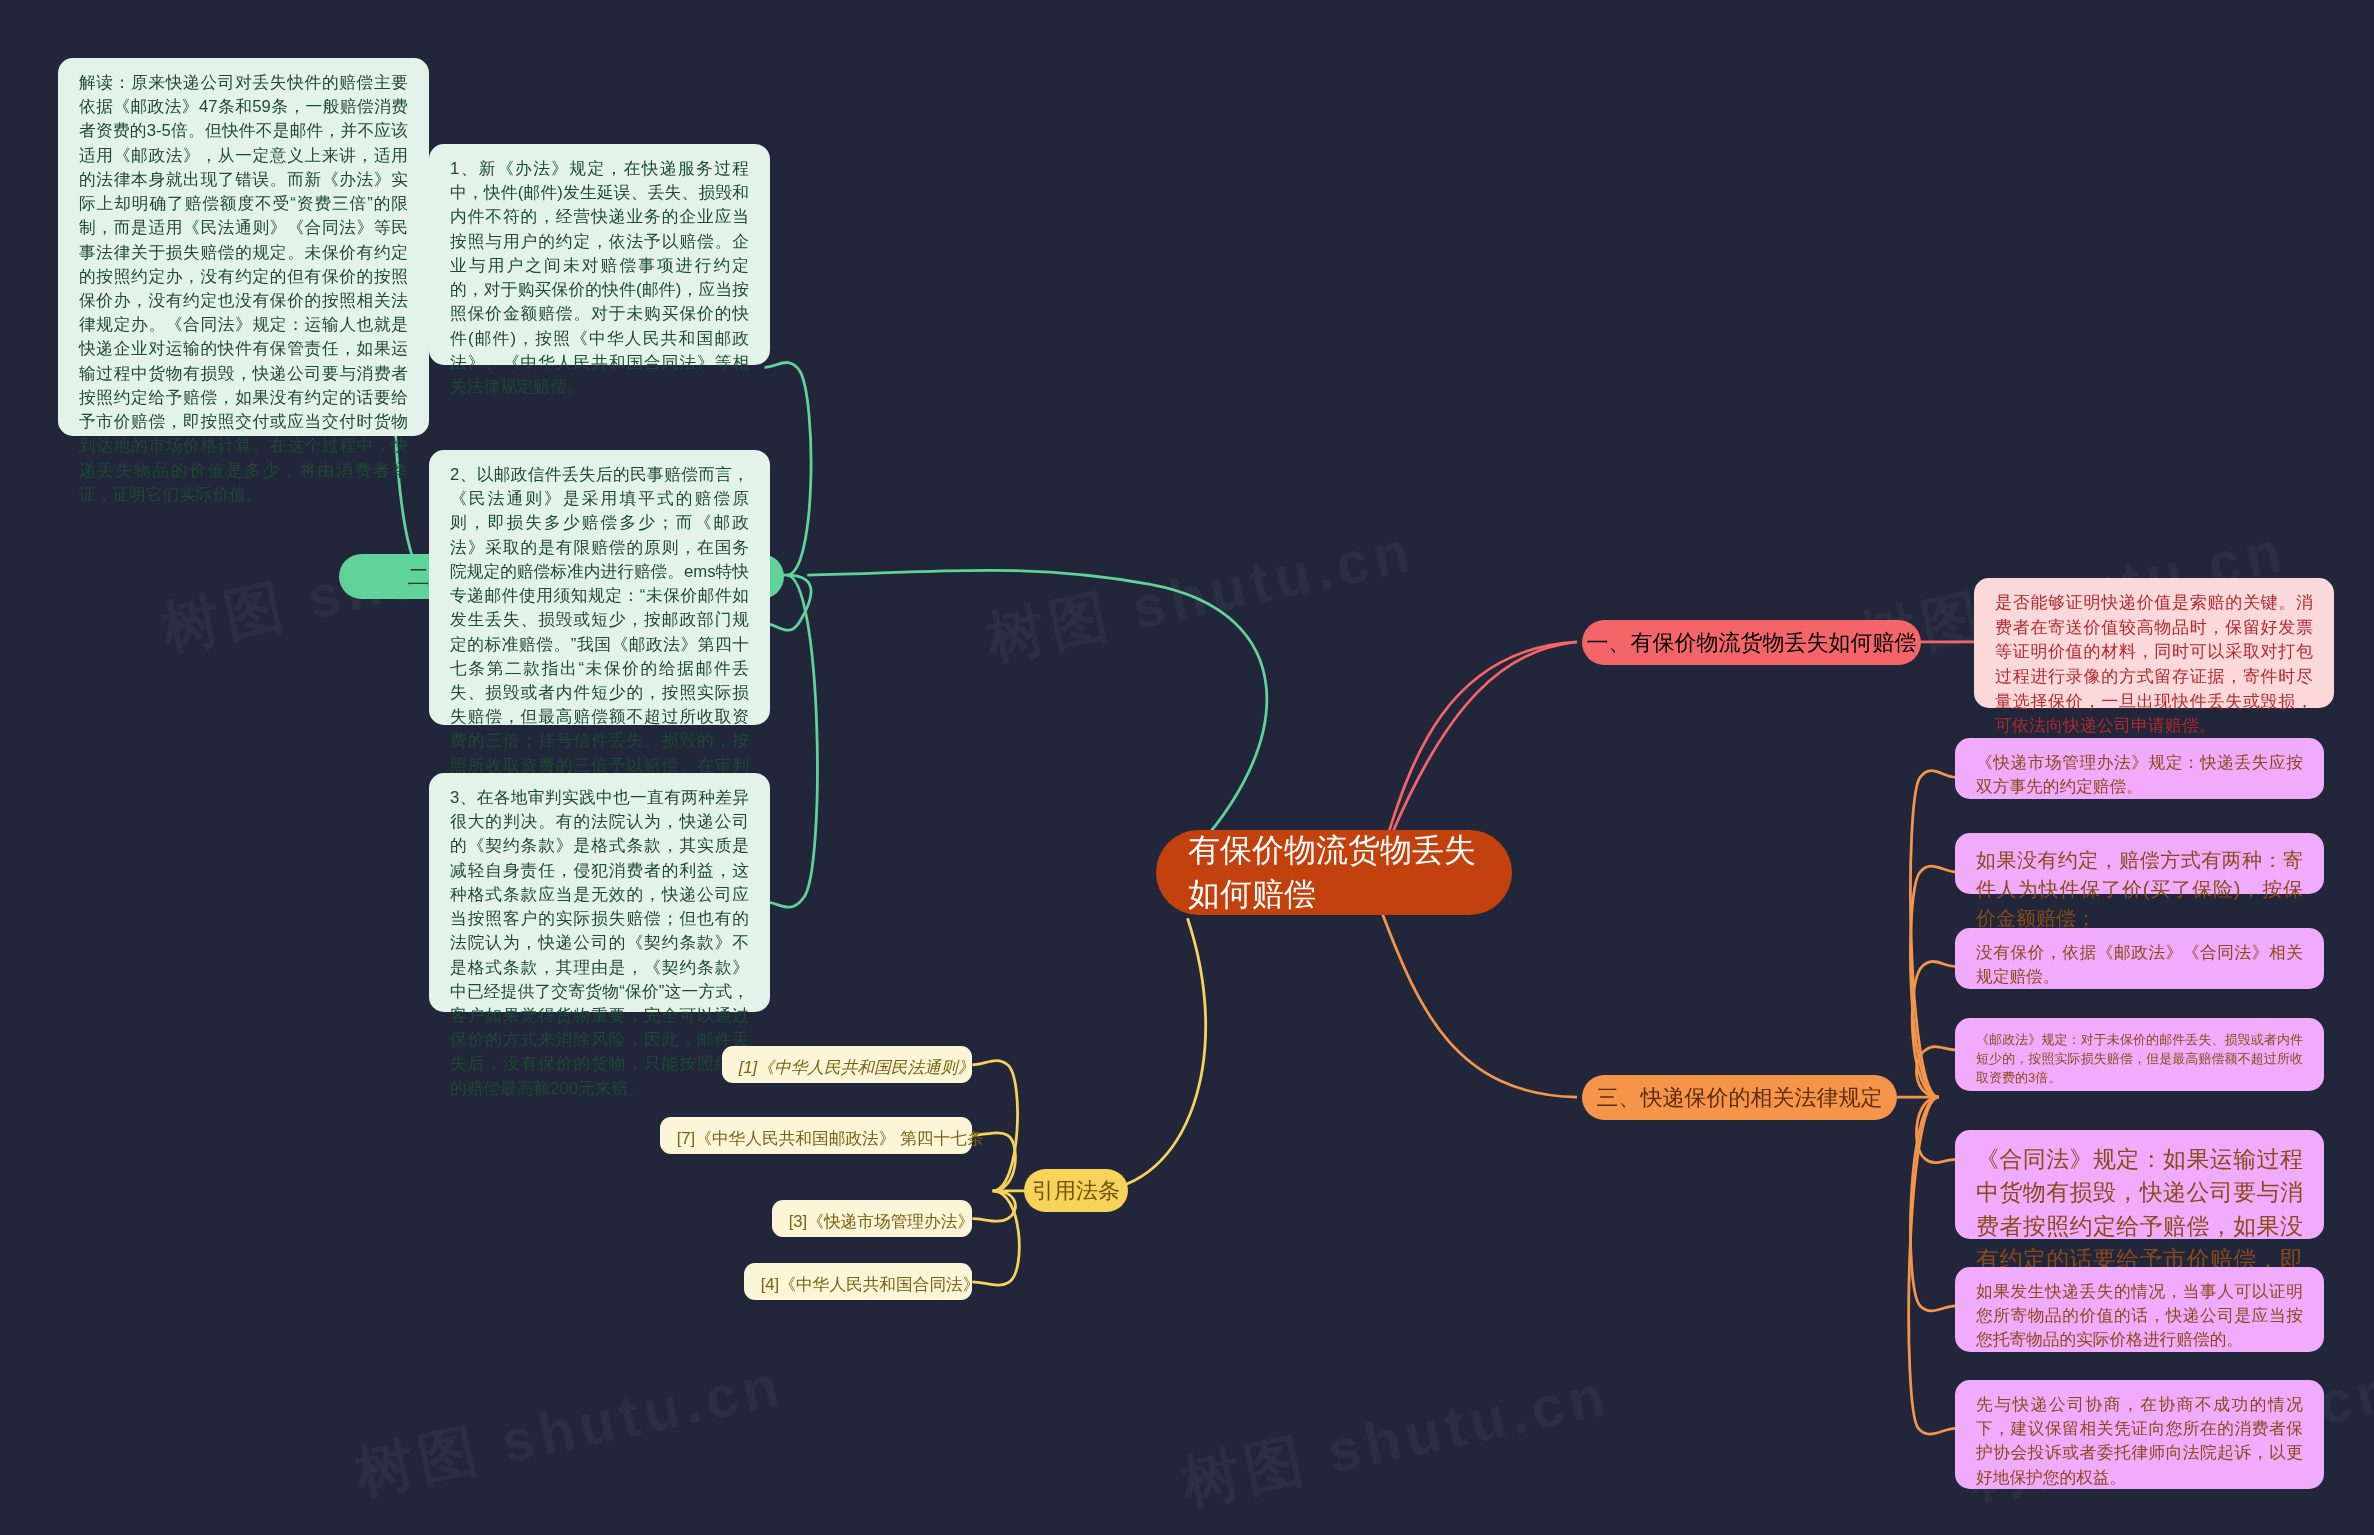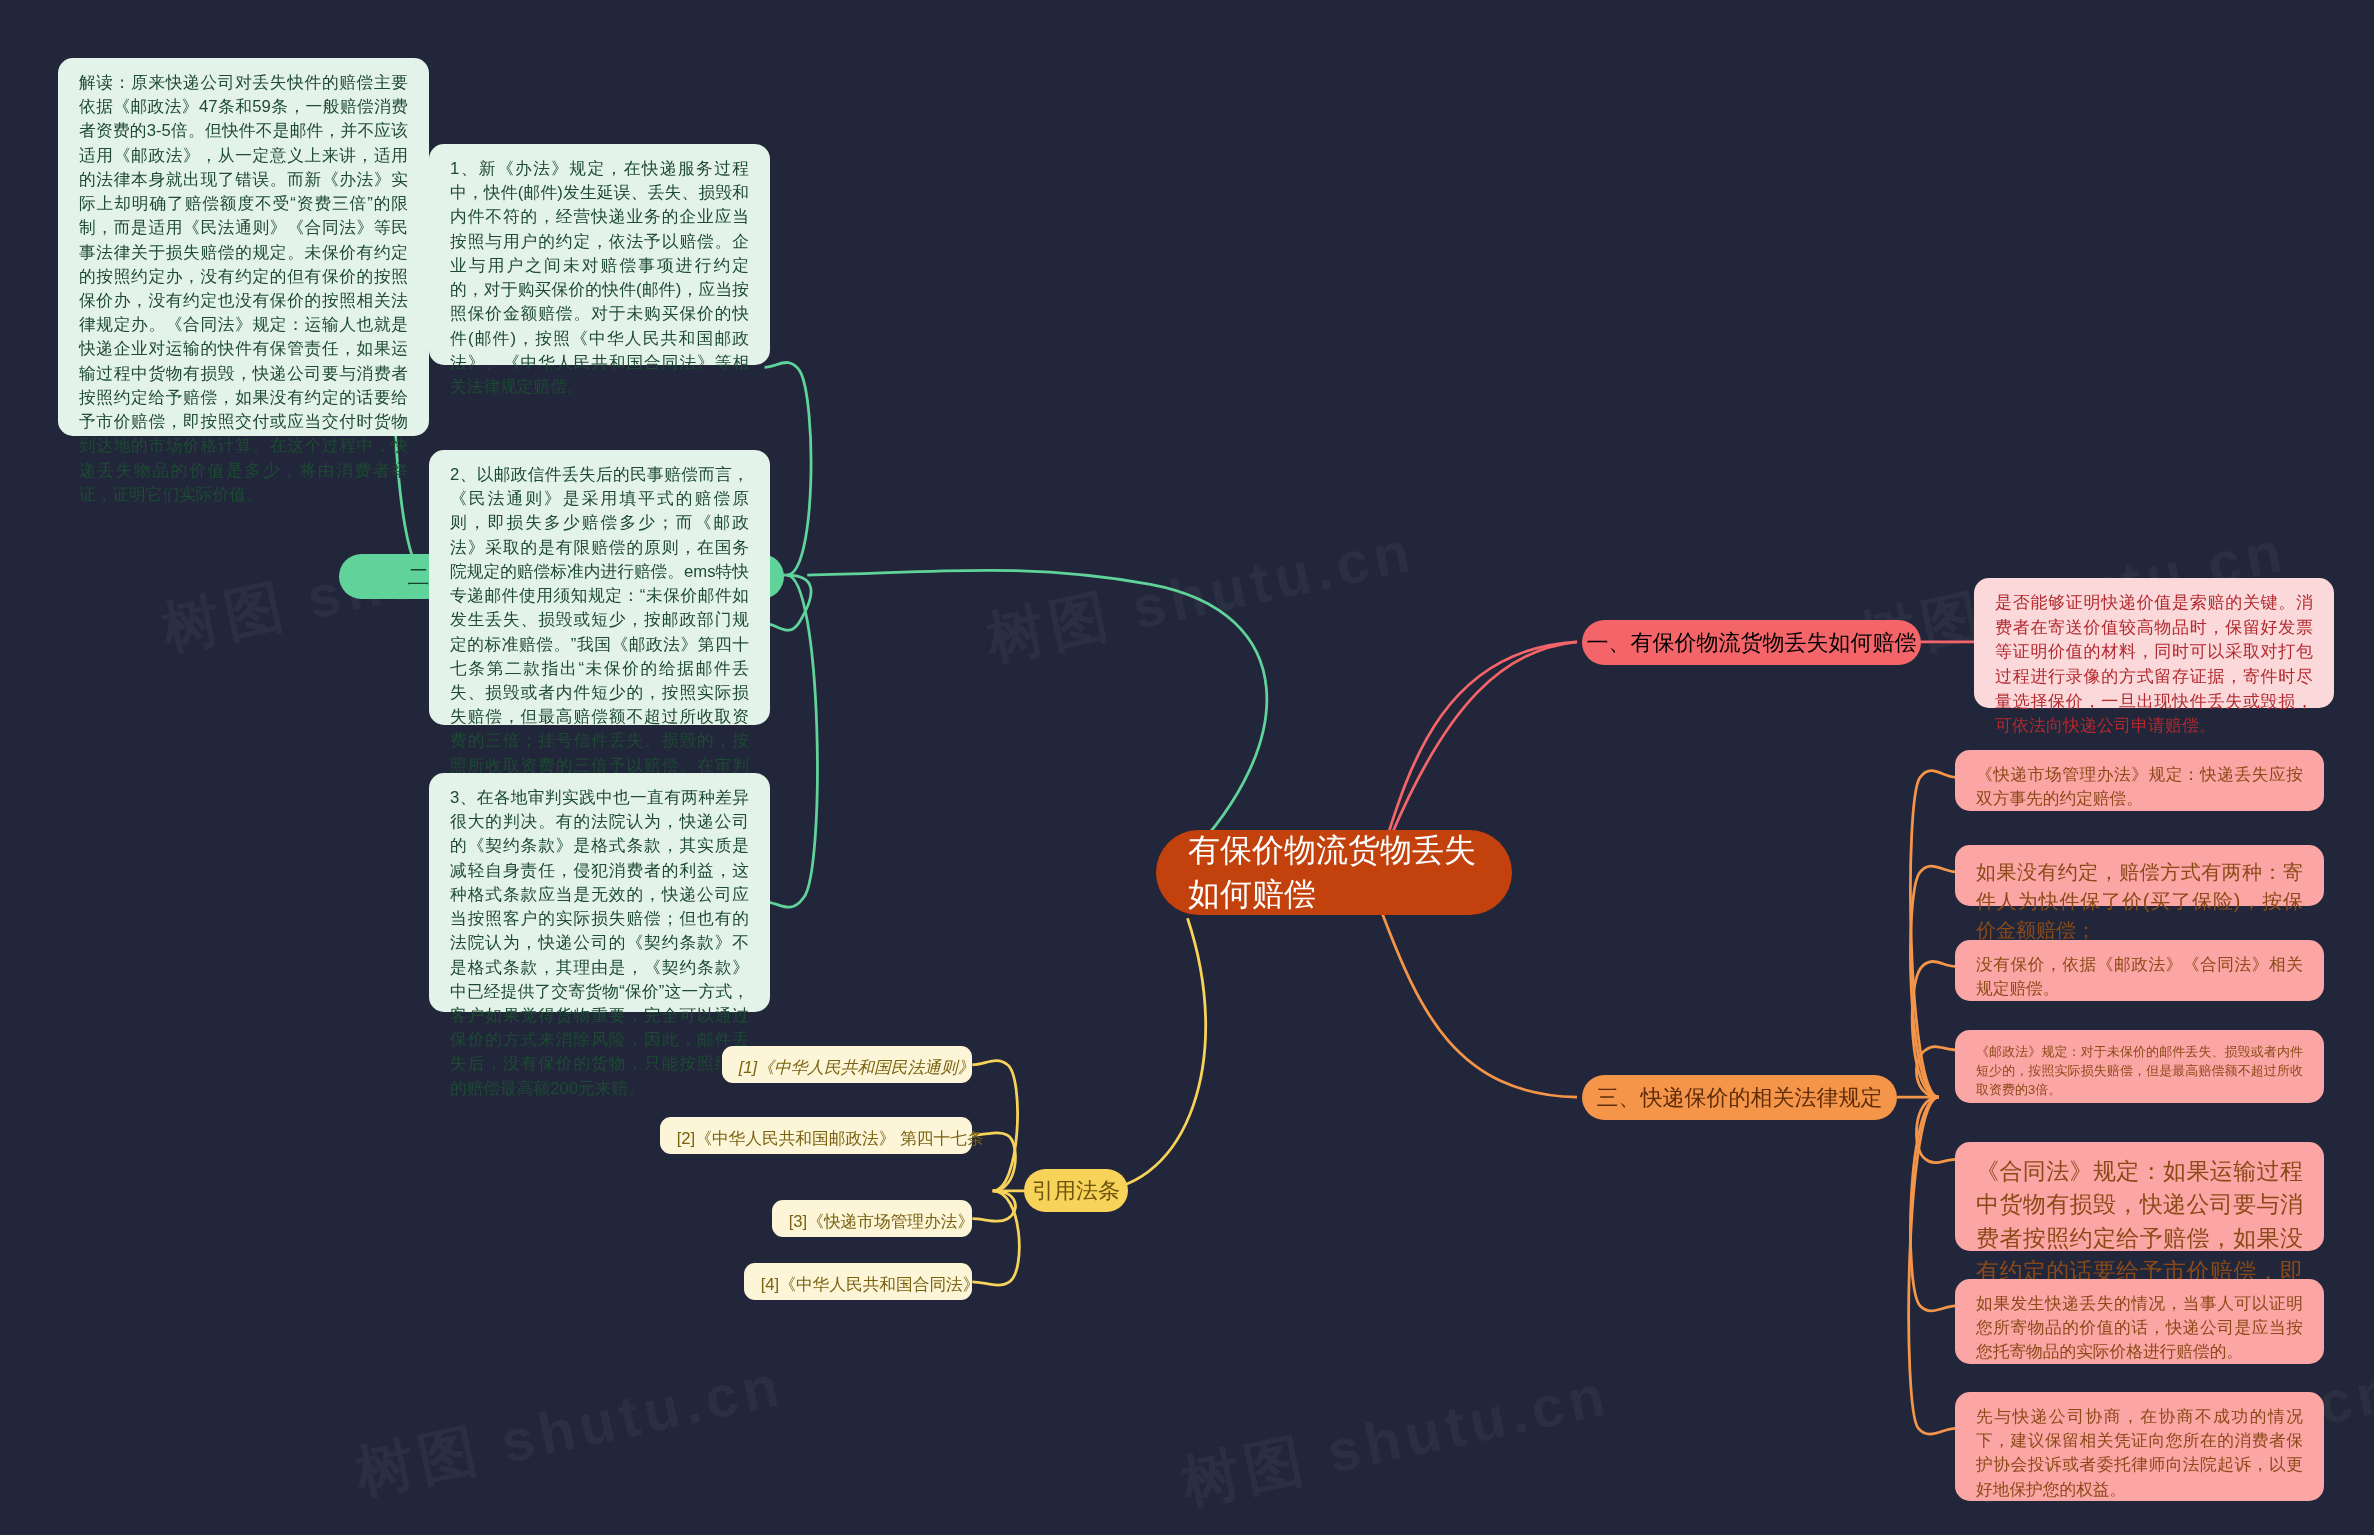--- a/index.html
+++ b/index.html
@@ -47,25 +47,24 @@
     font-size: 17.6px;
     border-radius: 15px;
   }
   .leaf-red {
     background: #fbd8da;
     color: #b3292e;
     font-size: 17.6px;
     border-radius: 15px;
   }
   .leaf-orange {
-    background: #fca5a5;
+    background: #f0abfc;
     color: #8a4a18;
     font-size: 17.6px;
     border-radius: 15px;
-    margin-top: 12px;
   }
   .leaf-yellow {
     background: #fcf5d8;
     color: #7a6210;
     font-size: 17.6px;
     border-radius: 11px;
     padding: 10.2px 16.7px;
     white-space: nowrap;
     text-align: center;
   }
@@ -177,20 +176,20 @@
   <div class="node leaf-orange" style="left:1955px; top:1018px; width:369px; height:73px; font-size:13px;">《邮政法》规定：对于未保价的邮件丢失、损毁或者内件短少的，按照实际损失赔偿，但是最高赔偿额不超过所收取资费的3倍。</div>
 
   <div class="node leaf-orange" style="left:1955px; top:1130px; width:369px; height:109px; font-size:23px;">《合同法》规定：如果运输过程中货物有损毁，快递公司要与消费者按照约定给予赔偿，如果没有约定的话要给予市价赔偿，即按照交付或应当交付时货物到达地的市场价格计算。</div>
 
   <div class="node leaf-orange" style="left:1955px; top:1267px; width:369px; height:85px; font-size:16.7px;">如果发生快递丢失的情况，当事人可以证明您所寄物品的价值的话，快递公司是应当按您托寄物品的实际价格进行赔偿的。</div>
 
   <div class="node leaf-orange" style="left:1955px; top:1380px; width:369px; height:109px; font-size:16.7px;">先与快递公司协商，在协商不成功的情况下，建议保留相关凭证向您所在的消费者保护协会投诉或者委托律师向法院起诉，以更好地保护您的权益。</div>
 
   <div class="node leaf-yellow" style="left:722px; top:1046px; width:250px; height:37px; font-size:16.7px;font-style:italic;">[1]《中华人民共和国民法通则》</div>
 
-  <div class="node leaf-yellow" style="left:660px; top:1117px; width:312px; height:37px; font-size:16.7px;">[2]《中华人民共和国邮政法》 第四十七条</div>
+  <div class="node leaf-yellow" style="left:660px; top:1117px; width:312px; height:37px; font-size:16.7px;">[7]《中华人民共和国邮政法》 第四十七条</div>
 
   <div class="node leaf-yellow" style="left:772px; top:1200px; width:200px; height:37px; font-size:16.7px;">[3]《快递市场管理办法》</div>
 
   <div class="node leaf-yellow" style="left:744px; top:1263px; width:228px; height:37px; font-size:16.7px;">[4]《中华人民共和国合同法》</div>
 
 </div>
 
 
 </body></html>

